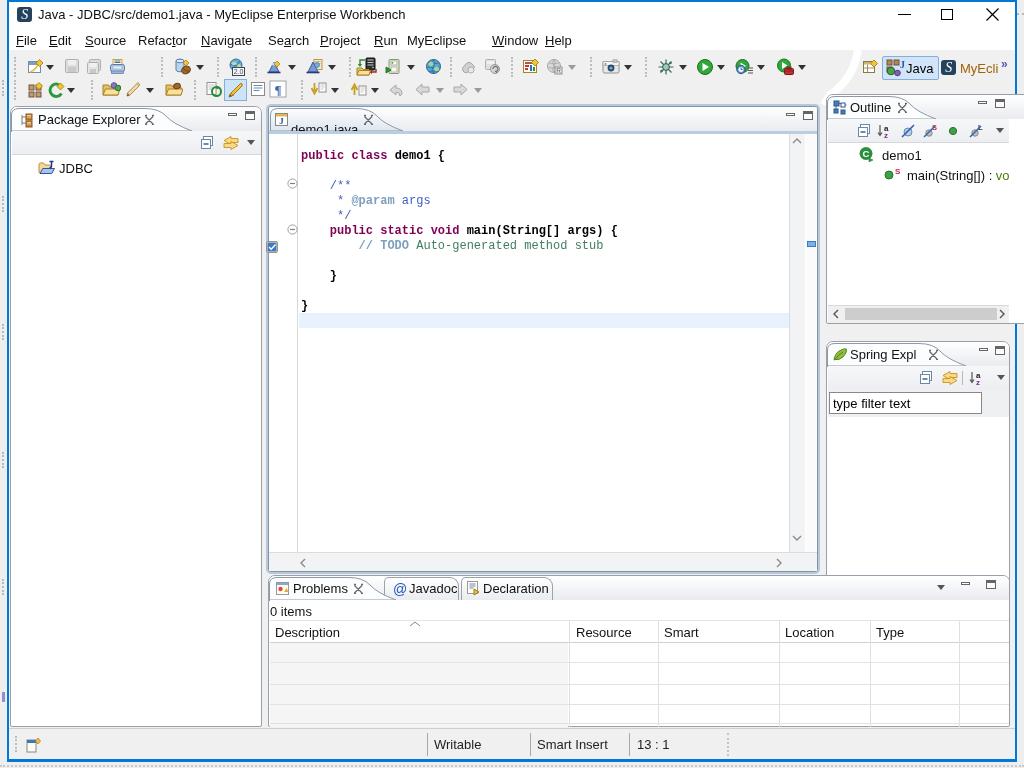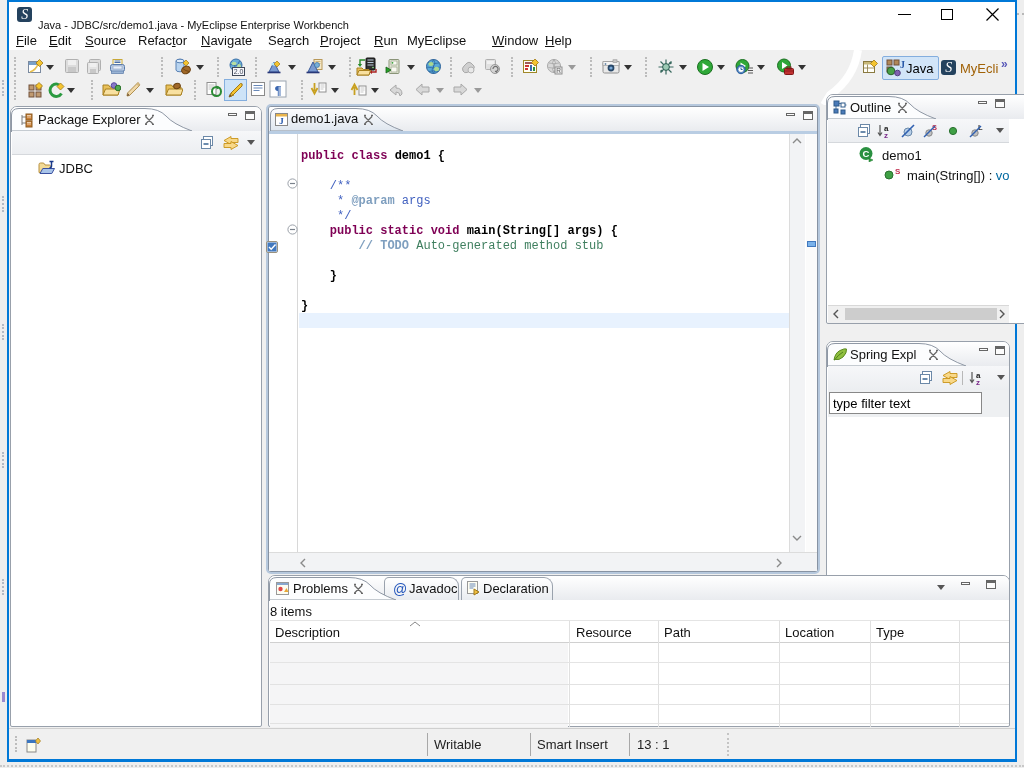--- a/index.html
+++ b/index.html
@@ -1,21 +1,21 @@
 <!DOCTYPE html>
 <html><head>
 <meta charset="utf-8">
 <style>
 * { margin:0; padding:0; box-sizing:border-box; }
 html,body { width:1024px; height:768px; overflow:hidden; }
 body { font-family:"Liberation Sans", sans-serif; background:#eeeeee; position:relative; }
 #win { position:absolute; left:7px; top:0; width:1010px; height:762px; background:#ffffff; border:2px solid #0078d7; border-bottom-width:3px; }
 .abs { position:absolute; white-space:nowrap; }
 
-#title { position:absolute; left:38px; top:7px; font-size:11px; color:#111;margin-top:12px; }
+#title { position:absolute; left:38px; top:7px; font-size:13px; color:#111; }
 
 .menu { position:absolute; top:33px; font-size:13px; color:#111; }
 .menu u { text-decoration:underline; }
 
 #toolbar { position:absolute; left:9px; top:50px; width:1006px; height:55px; background:#f0f0f0; }
 .sep { position:absolute; width:0px; height:20px; border-left:2px dotted #bcbcbc; }
 .dd { position:absolute; width:0; height:0; border-left:4px solid transparent; border-right:4px solid transparent; border-top:5px solid #333; }
 .ddg { border-top-color:#9a9a9a; }
 
 #main { position:absolute; left:9px; top:105px; width:1006px; height:623px; background:#f0f0f0; }
@@ -384,21 +384,21 @@
           <stop offset="1" stop-color="#dde5ee"></stop>
         </linearGradient>
       </defs>
       <path d="M0.5 25 L0.5 8 Q0.5 1.5 8 1.5 L86 1.5 Q100 1.5 107 9 Q114 17 133 24 L0.5 24" fill="url(#edtab)" stroke="#8f98a5" stroke-width="1"></path>
     </svg>
   <svg class="abs" style="left:5px;top:5px" width="15" height="15">
       <rect x="1.5" y="1.5" width="12" height="12" fill="#fff" stroke="#888"></rect>
       <rect x="2" y="2" width="11" height="2.5" fill="#e8b44c"></rect>
       <text x="7.5" y="12" font-size="9" font-weight="bold" fill="#2255aa" text-anchor="middle" font-family="Liberation Serif">J</text>
     </svg>
-  <div class="ptab-text" style="left:22px;top:4px">demo1.java</div>
+  <div class="ptab-text" style="left:22px;top:15px">demo1.java</div>
   <svg class="abs" style="left:94px;top:7px" width="11" height="11">
       <path d="M1.5 2.5 L9 10 M9 2.5 L1.5 10 M1 1.5 h2 M8 1.5 h2 M1 10.5 h2 M8 10.5 h2" stroke="#6a6a6a" stroke-width="1.3" fill="none"></path>
     </svg>
   <div class="minbtn" style="left:517px;top:6px"></div>
   <div class="maxbtn" style="left:534px;top:4px"></div>
   <div class="abs" style="left:0;top:24px;width:548px;height:3px;background:#b9cde3"></div>
 
   <div class="abs" style="left:0;top:27px;width:29px;height:437px;background:#ffffff;border-right:1px solid #d8d8d8"></div>
 
   <div class="abs" style="left:30px;top:27px;width:490px;height:437px;background:#fff"></div>
@@ -502,21 +502,21 @@
   <svg class="abs" style="left:31px;top:51px" width="16" height="16">
       <circle cx="8" cy="7.5" r="6.5" fill="#2a9040"></circle>
       <text x="8" y="11" font-size="9.5" font-weight="bold" fill="#fff" text-anchor="middle">C</text>
       <path d="M11 12 l4 2 l-4 2 z" fill="#30a040" stroke="#1a702a" stroke-width="0.5"></path>
     </svg>
   <div class="abs" style="left:55px;top:53px;font-size:13px;color:#111">demo1</div>
   <svg class="abs" style="left:57px;top:72px" width="18" height="14">
       <circle cx="5" cy="8" r="4" fill="#3fa045" stroke="#2a7030"></circle>
       <text x="11" y="7" font-size="8" font-weight="bold" fill="#c03050">S</text>
     </svg>
-  <div class="abs" style="left:80px;top:73px;font-size:13px;color:#111">main(String[]) : <span style="color:#0369a1">vo</span></div>
+  <div class="abs" style="left:80px;top:73px;font-size:13px;color:#111">main(String[]) : <span style="color:#4d7c0f">vo</span></div>
 
   <div class="abs" style="left:1px;top:210px;width:181px;height:18px;background:#f0f0f0;border-top:1px solid #d8d8d8"></div>
   <div class="abs" style="left:18px;top:213px;width:152px;height:12px;background:#cdcdcd"></div>
   <svg class="abs" style="left:6px;top:214px" width="6" height="10">
       <path d="M5 1 L1 5 L5 9" stroke="#555" stroke-width="1.4" fill="none"></path>
     </svg>
   <svg class="abs" style="left:172px;top:214px" width="6" height="10">
       <path d="M1 1 L5 5 L1 9" stroke="#555" stroke-width="1.4" fill="none"></path>
     </svg>
 </div>
@@ -583,29 +583,29 @@
       <rect x="1.5" y="1.5" width="10" height="12" fill="#fffef2" stroke="#999"></rect>
       <path d="M3.5 4 h6 M3.5 6 h6 M3.5 8 h4" stroke="#6888b8" stroke-width="1"></path>
       <path d="M8 9 l5 3 l-5 3 z" fill="#f0c040" stroke="#a07818"></path>
     </svg>
   <div class="ptab-text" style="left:214px;top:5px">Declaration</div>
   <div class="dd" style="left:668px;top:9px;border-top-color:#555"></div>
   <div class="minbtn" style="left:692px;top:6px"></div>
   <div class="maxbtn" style="left:717px;top:4px"></div>
 
   <div class="abs" style="left:1px;top:24px;width:739px;height:21px;background:#fff;border-bottom:1px solid #e4e4e4"></div>
-  <div class="abs" style="left:1px;top:28px;font-size:13px;color:#111">8 items</div>
+  <div class="abs" style="left:1px;top:28px;font-size:13px;color:#111">0 items</div>
 
   <div class="abs" style="left:1px;top:45px;width:739px;height:22px;background:#ffffff;border-bottom:1px solid #d0d0d0"></div>
   <div class="abs" style="left:6px;top:49px;font-size:13px;color:#111">Description</div>
   <svg class="abs" style="left:140px;top:45px" width="12" height="6">
       <path d="M1 5 L6 1 L11 5" stroke="#888" stroke-width="1" fill="none"></path>
     </svg>
   <div class="abs" style="left:307px;top:49px;font-size:13px;color:#111">Resource</div>
-  <div class="abs" style="left:395px;top:49px;font-size:13px;color:#111">Path</div>
+  <div class="abs" style="left:395px;top:49px;font-size:13px;color:#111">Smart</div>
   <div class="abs" style="left:516px;top:49px;font-size:13px;color:#111">Location</div>
   <div class="abs" style="left:607px;top:49px;font-size:13px;color:#111">Type</div>
 
   <div class="abs" style="left:1px;top:67px;width:298px;height:84px;background:#f5f5f6"></div>
 
   <div class="col" style="left:300px;top:45px;height:106px"></div>
   <div class="col" style="left:389px;top:45px;height:106px"></div>
   <div class="col" style="left:510px;top:45px;height:106px"></div>
   <div class="col" style="left:601px;top:45px;height:106px"></div>
   <div class="col" style="left:690px;top:45px;height:106px"></div>

